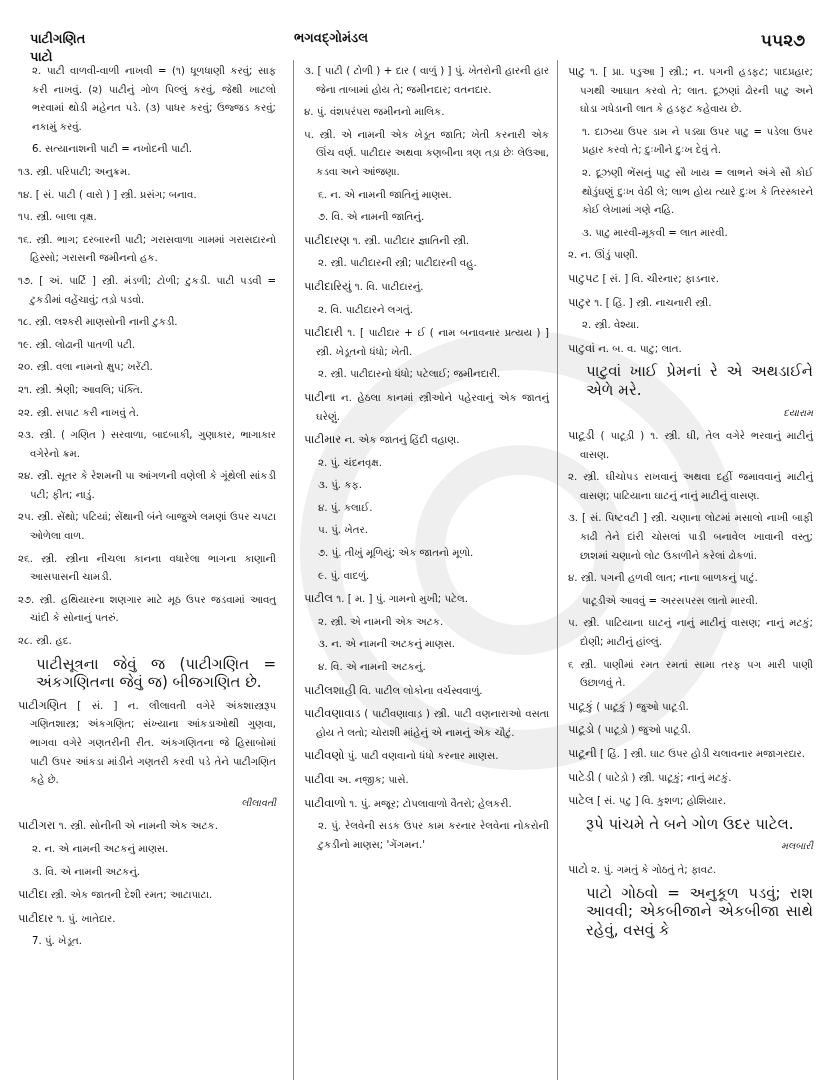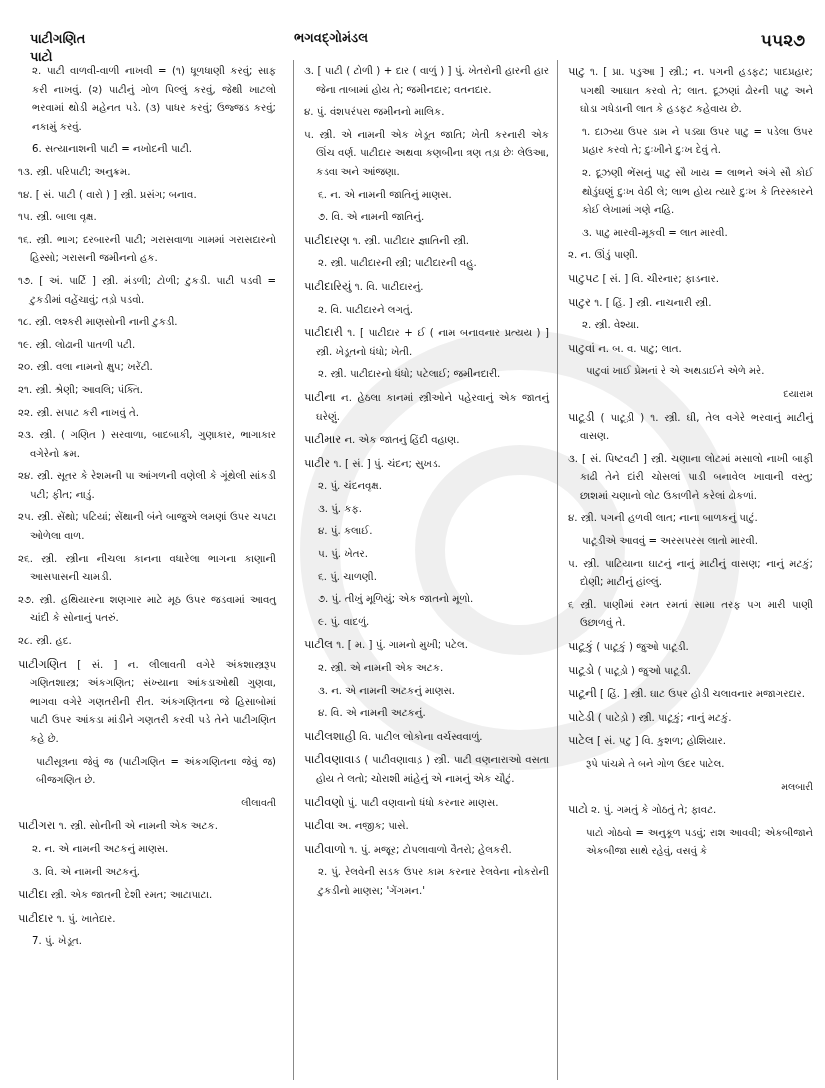--- a/index.html
+++ b/index.html
@@ -23,22 +23,22 @@
   .col.c1 { left: 18px; width: 258px; }
   .col.c2 { left: 304px; width: 245px; }
   .col.c3 { left: 568px; width: 245px; }
   .divider { position: absolute; top: 60px; width: 1px; background: #888; }
   .divider.d1 { left: 293px; height: 1020px; }
   .divider.d2 { left: 557px; height: 1020px; }
   .entry { text-align: justify; margin-bottom: 4px; }
   .entry.indent { padding-left: 14px; }
   .entry.hang { padding-left: 12px; text-indent: -12px; }
   .hw { font-weight: normal; font-size: 11.5px; }
-  .quote { padding-left: 18px; font-size: 10px; }
-  .src { text-align: right; font-size: 9.6px; margin-bottom: 4px; }
+  .quote { padding-left: 18px; font-size: 15px; }
+  .src { text-align: right; font-size: 9.6px; margin-bottom: 4px; font-style: italic; }
 </style>
 </head>
 <body>
 
 <svg class="watermark" viewBox="0 0 440 600">
   <circle cx="220" cy="300" r="200" fill="none" stroke="#000" stroke-width="40"></circle>
   <circle cx="220" cy="300" r="90" fill="none" stroke="#000" stroke-width="30"></circle>
 </svg>
 
 <div class="header">
@@ -65,22 +65,22 @@
     <div class="entry hang">૧૯. સ્ત્રી. લોઢાની પાતળી પટી.</div>
     <div class="entry hang">૨૦. સ્ત્રી. વલા નામનો ક્ષુપ; ખરેંટી.</div>
     <div class="entry hang">૨૧. સ્ત્રી. શ્રેણી; આવલિ; પંક્તિ.</div>
     <div class="entry hang">૨૨. સ્ત્રી. સપાટ કરી નાખવું તે.</div>
     <div class="entry hang">૨૩. સ્ત્રી. ( ગણિત ) સરવાળા, બાદબાકી, ગુણાકાર, ભાગાકાર વગેરેનો ક્રમ.</div>
     <div class="entry hang">૨૪. સ્ત્રી. સૂતર કે રેશમની પા આંગળની વણેલી કે ગૂંથેલી સાંકડી પટી; ફીત; નાડું.</div>
     <div class="entry hang">૨૫. સ્ત્રી. સેંથો; પટિયાં; સેંથાની બંને બાજુએ લમણાં ઉપર ચપટા ઓળેલા વાળ.</div>
     <div class="entry hang">૨૬. સ્ત્રી. સ્ત્રીના નીચલા કાનના વધારેલા ભાગના કાણાની આસપાસની ચામડી.</div>
     <div class="entry hang">૨૭. સ્ત્રી. હથિયારના શણગાર માટે મૂઠ ઉપર જડવામાં આવતુ ચાંદી કે સોનાનું પતરું.</div>
     <div class="entry hang">૨૮. સ્ત્રી. હદ.</div>
+    <div class="entry quote">પાટીસૂત્રના જેવું જ (પાટીગણિત = અંકગણિતના જેવું જ) બીજગણિત છે.</div>
     <div class="entry hang"><span class="hw">પાટીગણિત</span><span> [ સં. ] ન. લીલાવતી વગેરે અંકશાસ્ત્રરૂપ ગણિતશાસ્ત્ર; અંકગણિત; સંખ્યાના આંકડાઓથી ગુણવા, ભાગવા વગેરે ગણતરીની રીત. અંકગણિતના જે હિસાબોમાં પાટી ઉપર આંકડા માંડીને ગણતરી કરવી પડે તેને પાટીગણિત કહે છે.</span></div>
-    <div class="entry quote">પાટીસૂત્રના જેવું જ (પાટીગણિત = અંકગણિતના જેવું જ) બીજગણિત છે.</div>
     <div class="src">લીલાવતી</div>
     <div class="entry hang"><span class="hw">પાટીગરા</span><span> ૧. સ્ત્રી. સોનીની એ નામની એક અટક.</span></div>
     <div class="entry indent">૨. ન. એ નામની અટકનું માણસ.</div>
     <div class="entry indent">૩. વિ. એ નામની અટકનું.</div>
     <div class="entry hang"><span class="hw">પાટીદા</span><span> સ્ત્રી. એક જાતની દેશી રમત; આટાપાટા.</span></div>
     <div class="entry hang"><span class="hw">પાટીદાર</span><span> ૧. પું. ખાતેદાર.</span></div>
     <div class="entry indent">7. પું. ખેડૂત.</div>
   </div>
 <div class="col c2">
     <div class="entry hang">૩. [ પાટી ( ટોળી ) + દાર ( વાળું ) ] પું. ખેતરોની હારની હાર જેના તાબામાં હોય તે; જમીનદાર; વતનદાર.</div>
@@ -89,26 +89,24 @@
     <div class="entry indent">૬. ન. એ નામની જાતિનું માણસ.</div>
     <div class="entry indent">૭. વિ. એ નામની જાતિનું.</div>
     <div class="entry hang"><span class="hw">પાટીદારણ</span><span> ૧. સ્ત્રી. પાટીદાર જ્ઞાતિની સ્ત્રી.</span></div>
     <div class="entry indent">૨. સ્ત્રી. પાટીદારની સ્ત્રી; પાટીદારની વહુ.</div>
     <div class="entry hang"><span class="hw">પાટીદારિયું</span><span> ૧. વિ. પાટીદારનું.</span></div>
     <div class="entry indent">૨. વિ. પાટીદારને લગતું.</div>
     <div class="entry hang"><span class="hw">પાટીદારી</span><span> ૧. [ પાટીદાર + ઈ ( નામ બનાવનાર પ્રત્યય ) ] સ્ત્રી. ખેડૂતનો ધંધો; ખેતી.</span></div>
     <div class="entry indent">૨. સ્ત્રી. પાટીદારનો ધંધો; પટેલાઈ; જમીનદારી.</div>
     <div class="entry hang"><span class="hw">પાટીના</span><span> ન. હેઠલા કાનમાં સ્ત્રીઓને પહેરવાનું એક જાતનું ઘરેણું.</span></div>
     <div class="entry hang"><span class="hw">પાટીમાર</span><span> ન. એક જાતનું હિંદી વહાણ.</span></div>
-    <div class="entry hang"><span class="hw">પાટીર</span><span> ૧. [ સં. ] પું. ચંદન; સુખડ.</span></div>
     <div class="entry indent">૨. પું. ચંદનવૃક્ષ.</div>
     <div class="entry indent">૩. પું. કફ.</div>
     <div class="entry indent">૪. પું. કલાઈ.</div>
     <div class="entry indent">૫. પું. ખેતર.</div>
-    <div class="entry indent">૬. પું. ચાળણી.</div>
     <div class="entry indent">૭. પું. તીખું મૂળિયું; એક જાતનો મૂળો.</div>
     <div class="entry indent">૯. પું. વાદળું.</div>
     <div class="entry hang"><span class="hw">પાટીલ</span><span> ૧. [ મ. ] પું. ગામનો મુખી; પટેલ.</span></div>
     <div class="entry indent">૨. સ્ત્રી. એ નામની એક અટક.</div>
     <div class="entry indent">૩. ન. એ નામની અટકનું માણસ.</div>
     <div class="entry indent">૪. વિ. એ નામની અટકનું.</div>
     <div class="entry hang"><span class="hw">પાટીલશાહી</span><span> વિ. પાટીલ લોકોના વર્ચસ્વવાળું.</span></div>
     <div class="entry hang"><span class="hw">પાટીવણાવાડ</span><span> ( પાટીવણાવાડ઼ ) સ્ત્રી. પાટી વણનારાઓ વસતા હોય તે લતો; ચોરાશી માંહેનું એ નામનું એક ચૌટું.</span></div>
     <div class="entry hang"><span class="hw">પાટીવણો</span><span> પું. પાટી વણવાનો ધંધો કરનાર માણસ.</span></div>
     <div class="entry hang"><span class="hw">પાટીવા</span><span> અ. નજીક; પાસે.</span></div>
@@ -121,20 +119,21 @@
     <div class="entry indent">૨. દૂઝણી ભેંસનું પાટુ સૌ ખાય = લાભને અંગે સૌ કોઈ થોડુંઘણું દુઃખ વેઠી લે; લાભ હોય ત્યારે દુઃખ કે તિરસ્કારને કોઈ લેખામાં ગણે નહિ.</div>
     <div class="entry indent">૩. પાટુ મારવી-મૂકવી = લાત મારવી.</div>
     <div class="entry hang">૨. ન. ઊંડું પાણી.</div>
     <div class="entry hang"><span class="hw">પાટુપટ</span><span> [ સં. ] વિ. ચીરનાર; ફાડનાર.</span></div>
     <div class="entry hang"><span class="hw">પાટુર</span><span> ૧. [ હિં. ] સ્ત્રી. નાચનારી સ્ત્રી.</span></div>
     <div class="entry indent">૨. સ્ત્રી. વેશ્યા.</div>
     <div class="entry hang"><span class="hw">પાટુવાં</span><span> ન. બ. વ. પાટુ; લાત.</span></div>
     <div class="entry quote">પાટુવાં ખાઈ પ્રેમનાં રે એ અથડાઈને એળે મરે.</div>
     <div class="src">દયારામ</div>
     <div class="entry hang"><span class="hw">પાટૂડી</span><span> ( પાટૂડ઼ી ) ૧. સ્ત્રી. ઘી, તેલ વગેરે ભરવાનું માટીનું વાસણ.</span></div>
+    <div class="entry hang">૨. સ્ત્રી. ઘીચોપડ રાખવાનું અથવા દહીં જમાવવાનું માટીનું વાસણ; પાટિયાના ઘાટનું નાનું માટીનું વાસણ.</div>
     <div class="entry hang">૩. [ સં. પિષ્ટવટી ] સ્ત્રી. ચણાના લોટમાં મસાલો નાખી બાફી કાઢી તેને દાંરી ચોસલાં પાડી બનાવેલ ખાવાની વસ્તુ; છાશમાં ચણાનો લોટ ઉકાળીને કરેલાં ઢોકળાં.</div>
     <div class="entry hang">૪. સ્ત્રી. પગની હળવી લાત; નાના બાળકનું પાટું.</div>
     <div class="entry indent">પાટૂડીએ આવવું = અરસપરસ લાતો મારવી.</div>
     <div class="entry hang">૫. સ્ત્રી. પાટિયાના ઘાટનું નાનું માટીનું વાસણ; નાનું મટકું; દોણી; માટીનું હાંલ્લું.</div>
     <div class="entry hang">૬ સ્ત્રી. પાણીમાં રમત રમતાં સામા તરફ પગ મારી પાણી ઉછાળવું તે.</div>
     <div class="entry hang"><span class="hw">પાટૂકું</span><span> ( પાટૂકું ) જુઓ પાટૂડી.</span></div>
     <div class="entry hang"><span class="hw">પાટૂડો</span><span> ( પાટૂડ઼ો ) જુઓ પાટૂડી.</span></div>
     <div class="entry hang"><span class="hw">પાટૂની</span><span> [ હિં. ] સ્ત્રી. ઘાટ ઉપર હોડી ચલાવનાર મજાગરદાર.</span></div>
     <div class="entry hang"><span class="hw">પાટેડી</span><span> ( પાટેડ઼ો ) સ્ત્રી. પાટૂકું; નાનું મટકું.</span></div>
     <div class="entry hang"><span class="hw">પાટેલ</span><span> [ સં. પટુ ] વિ. કુશળ; હોશિયાર.</span></div>

